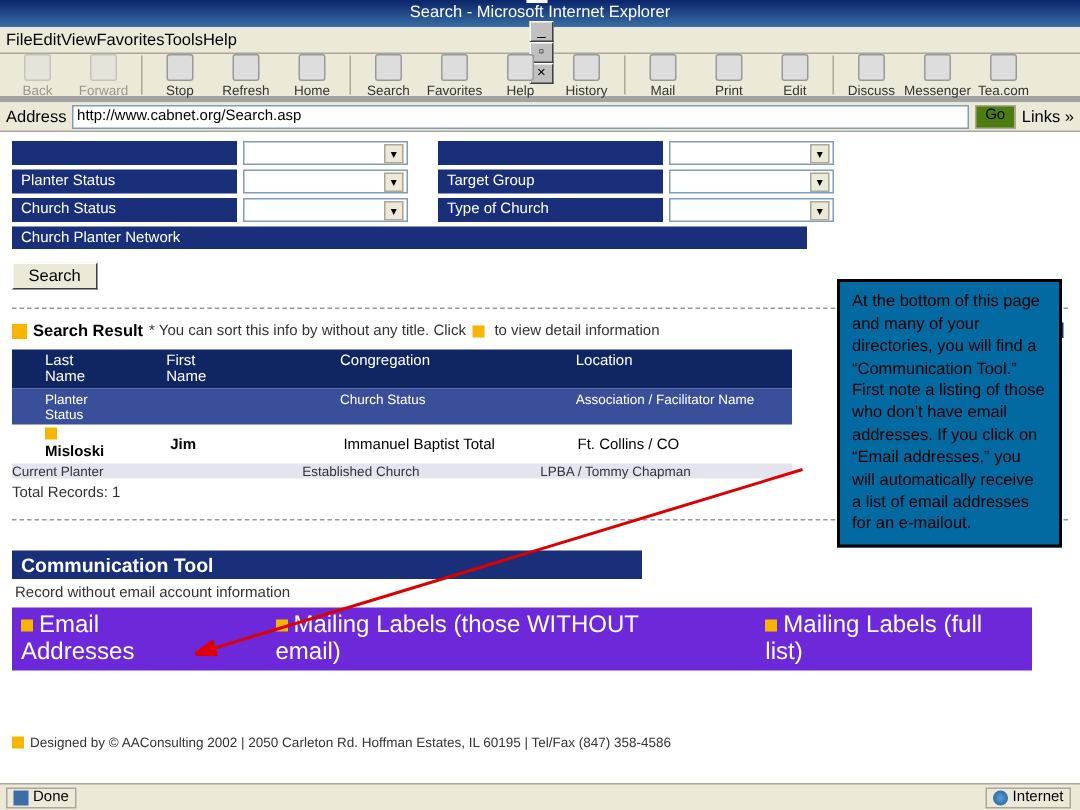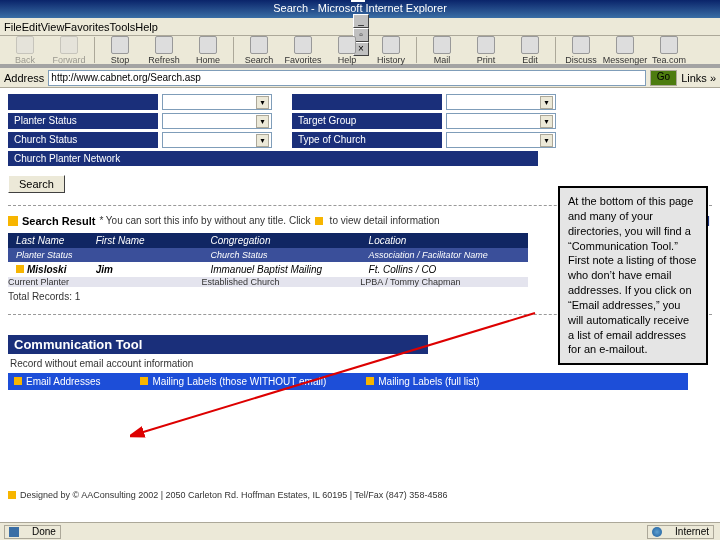--- a/index.html
+++ b/index.html
@@ -29,38 +29,38 @@
   hr.dash { border:none; border-top:1px dashed #999; margin:12px 0 6px 0; }
   .section-head { display:flex; align-items:center; font-size:11px; }
   .section-head .sq { width:10px; height:10px; background:#f7b500; margin-right:4px; }
   .section-head b { font-weight:bold; }
   .section-head .hint { font-size:10px; color:#333; margin-left:4px; }
   .section-head .sq2 { width:8px; height:8px; background:#f7b500; margin:0 3px 0 4px; display:inline-block; }
   .section-head .spacer { flex:1; }
   .search-title { color:#1a2f7a; font-weight:bold; font-size:15px; letter-spacing:2px; }
   .tbl { width:520px; margin-top:4px; font-size:10px; }
   .tbl .hdr1 { background:#102663; color:#fff; display:flex; }
-  .tbl .hdr1 > div, .tbl .hdr2 > div, .tbl .row > div { padding:2px 8px;font-style:italic; }
+  .tbl .hdr1 > div, .tbl .hdr2 > div, .tbl .row > div { padding:2px 22px; }
   .c1{width:85px;} .c2{width:85px;} .c3{width:170px;margin-left:35px;} .c4{width:180px;}
   .tbl .hdr2 { background:#3a4f9a; color:#fff; display:flex; font-size:9px; }
   .tbl .row { display:flex; align-items:center; }
   .tbl .row .mk { width:8px;height:8px;background:#f7b500;margin-right:3px;display:inline-block; }
   .tbl .sub { background:#e4e4ee; color:#333; display:flex; font-size:9px; }
   .total { font-size:10px; margin-top:4px; color:#333; }
   .commtool { margin-top:20px; }
   .commhdr { background:#1a2f7a; color:#fff; font-weight:bold; font-size:13px; padding:2px 6px; width:420px; }
   .commnote { font-size:10px; padding:4px 2px; color:#333; }
-  .commbar { background:#1d4ed8; color:#fff; display:flex; width:680px; padding:3px 6px; gap:40px; font-size:10px; align-items:center; }
+  .commbar { background:#6d28d9; color:#fff; display:flex; width:680px; padding:3px 6px; gap:40px; font-size:16px; align-items:center; }
   .commbar .csq { width:8px;height:8px;background:#f7b500;margin-right:4px;display:inline-block; }
-  .callout { position:absolute; top:98px; right:12px; width:150px; background:#e5e5e5; border:2px solid #000; padding:6px 8px; font-size:11px; line-height:1.35; z-index:20; }
+  .callout { position:absolute; top:98px; right:12px; width:150px; background:#0369a1; border:2px solid #000; padding:6px 8px; font-size:11px; line-height:1.35; z-index:20; }
   svg.arrow-svg { position:absolute; top:220px; left:130px; z-index:15; pointer-events:none; }
   .footer { position:absolute; bottom:18px; left:8px; font-size:9px; color:#333; display:flex; align-items:center; }
   .footer .sq { width:8px;height:8px;background:#f7b500;margin-right:4px; }
   .statusbar { position:absolute; bottom:0; left:0; right:0; height:18px; background:#ece9d8; border-top:1px solid #aca899; display:flex; align-items:center; font-size:10px; padding:0 4px; }
-  .statusbar .cell { border:1px solid #aca899; height:14px; margin-right:2px; padding:0 4px; display:flex; align-items:center;gap:10px; }
+  .statusbar .cell { border:1px solid #aca899; height:14px; margin-right:2px; padding:0 4px; display:flex; align-items:center; }
   .statusbar .spacer { flex:1; }
   .statusbar .globe { width:10px;height:10px;background:radial-gradient(circle,#5fa0d0,#1a5a9a);border-radius:50%;margin-right:3px; }
 </style>
 </head>
 <body>
 
 <div class="titlebar">
   <div class="icon"></div>
   <span>Search - Microsoft Internet Explorer</span>
   <div class="spacer"></div>
@@ -216,21 +216,21 @@
     </div>
     <div class="hdr2">
       <div class="c1">Planter Status</div>
       <div class="c2"></div>
       <div class="c3">Church Status</div>
       <div class="c4">Association / Facilitator Name</div>
     </div>
     <div class="row">
       <div class="c1"><span class="mk"></span><b>Misloski</b></div>
       <div class="c2"><b>Jim</b></div>
-      <div class="c3">Immanuel Baptist Mailing</div>
+      <div class="c3">Immanuel Baptist Total</div>
       <div class="c4">Ft. Collins / CO</div>
     </div>
     <div class="sub">
       <div class="c1">Current Planter</div>
       <div class="c2"></div>
       <div class="c3">Established Church</div>
       <div class="c4">LPBA / Tommy Chapman</div>
     </div>
   </div>
   <div class="total">Total Records: 1</div>

